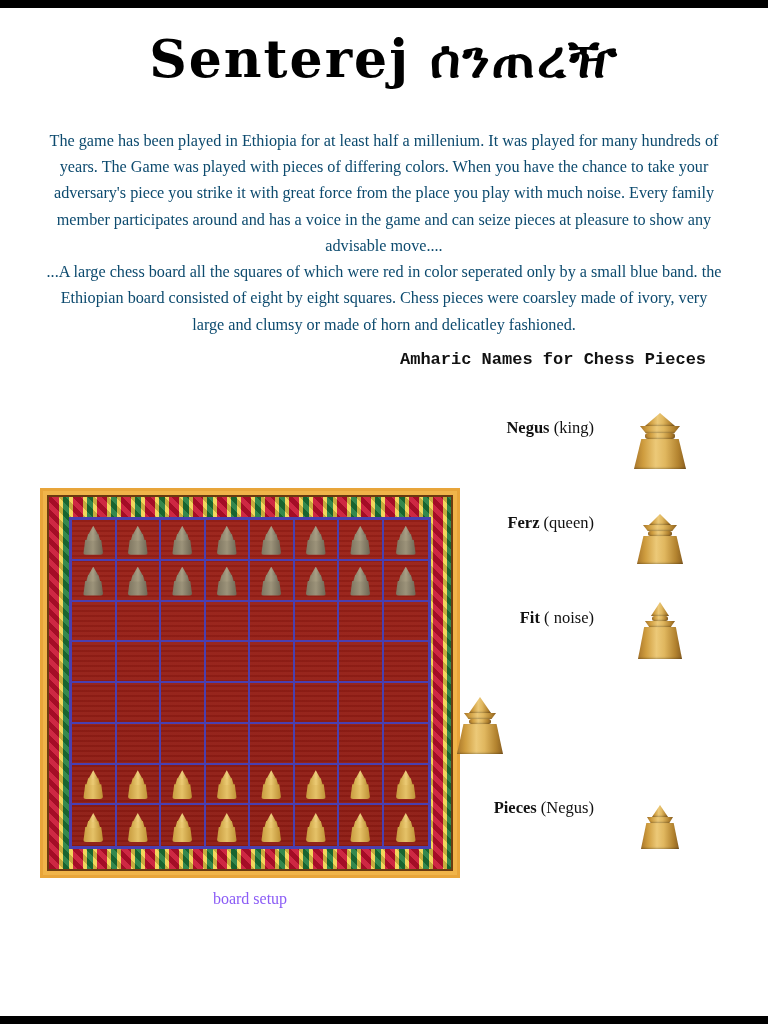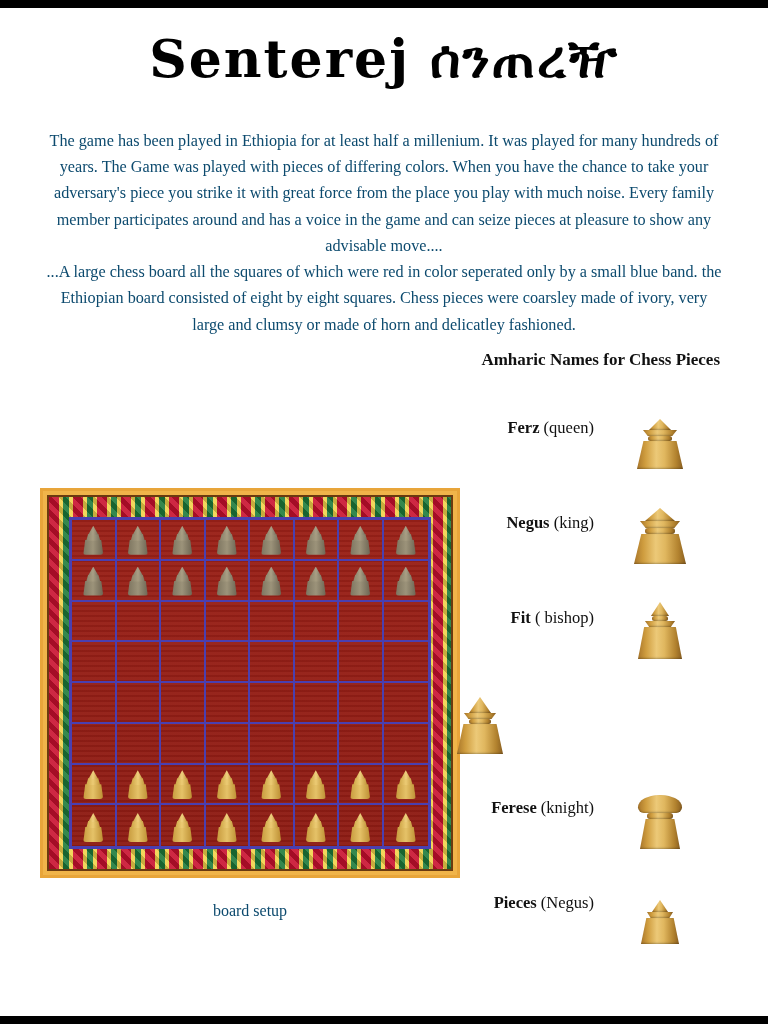--- a/index.html
+++ b/index.html
@@ -43,22 +43,22 @@
     color: #0c4a6e;
     text-align: center;
   }
   .body-text p { margin: 0; }
 
   .pieces-heading {
     position: absolute;
     left: 400px;
     top: 342px;
     width: 320px;
-    text-align: right;
-    font-family: Liberation Serif, serif;
+    text-align: left;
+    font-family: Liberation Mono, monospace;
     font-weight: bold;
     font-size: 17px;
     color: #111;
   }
 
   
   .board-wrap {
     position: absolute;
     left: 40px;
     top: 480px;
@@ -151,24 +151,24 @@
   .dark .body { background: linear-gradient(90deg,#7d7560,#9c937a,#6e6654); }
   .dark .mid  { background: linear-gradient(90deg,#8a816a,#a79d82,#7a7260); }
   .dark .top  { background: linear-gradient(90deg,#8a816a,#aaa086,#7a7260); }
   .light .body { background: linear-gradient(90deg,#c79a3d,#e5c268,#bd8f33); }
   .light .mid  { background: linear-gradient(90deg,#cda445,#eccb74,#c1953a); }
   .light .top  { background: linear-gradient(90deg,#cda445,#f0d080,#c1953a); }
 
   .board-caption {
     width: 420px;
     text-align: center;
-    margin-top: 24px;
+    margin-top: 12px;
     font-family: "Liberation Serif", serif;
     font-size: 16px;
-    color: #0c4a6e;
+    color: #8b5cf6;
   }
 
   
   .legend {
     position: absolute;
     left: 430px;
     top: 372px;
     width: 300px;
   }
   .legend-row {
@@ -485,74 +485,64 @@
                 <div class="top"></div>
               </div>
             </div>
           </div>
       </div>
     </div>
     <div class="board-caption">board setup</div>
   </div>
 
   <div class="legend" id="legend">
+      <div class="legend-row">
+        <div class="legend-label"><b>Negus</b><span> (king)</span></div>
+        <div class="legend-fig">
+          <div class="fig">
+            <div class="seg cone" style="width: 30px; height: 13px;"></div>
+            <div class="seg trap-dn" style="width: 40px; height: 7px;"></div>
+            <div class="seg round" style="width: 30px; height: 6px;"></div>
+            <div class="seg trap-up" style="width: 52px; height: 30px;"></div>
+          </div>
+        </div>
+      </div>
       <div class="legend-row">
         <div class="legend-label"><b>Ferz</b><span> (queen)</span></div>
         <div class="legend-fig">
           <div class="fig">
             <div class="seg cone" style="width: 22px; height: 11px;"></div>
             <div class="seg trap-dn" style="width: 34px; height: 6px;"></div>
             <div class="seg round" style="width: 24px; height: 5px;"></div>
             <div class="seg trap-up" style="width: 46px; height: 28px;"></div>
           </div>
         </div>
       </div>
       <div class="legend-row">
-        <div class="legend-label"><b>Negus</b><span> (king)</span></div>
-        <div class="legend-fig">
-          <div class="fig">
-            <div class="seg cone" style="width: 30px; height: 13px;"></div>
-            <div class="seg trap-dn" style="width: 40px; height: 7px;"></div>
-            <div class="seg round" style="width: 30px; height: 6px;"></div>
-            <div class="seg trap-up" style="width: 52px; height: 30px;"></div>
-          </div>
-        </div>
-      </div>
-      <div class="legend-row">
-        <div class="legend-label"><b>Fit</b><span> ( bishop)</span></div>
+        <div class="legend-label"><b>Fit</b><span> ( noise)</span></div>
         <div class="legend-fig">
           <div class="fig">
             <div class="seg cone" style="width: 18px; height: 14px;"></div>
             <div class="seg round" style="width: 16px; height: 5px;"></div>
             <div class="seg trap-dn" style="width: 30px; height: 6px;"></div>
             <div class="seg trap-up" style="width: 44px; height: 32px;"></div>
           </div>
         </div>
       </div>
       <div class="legend-row">
         <div class="legend-fig">
           <div class="fig">
             <div class="seg cone" style="width: 22px; height: 16px;"></div>
             <div class="seg trap-dn" style="width: 32px; height: 6px;"></div>
             <div class="seg round" style="width: 22px; height: 5px;"></div>
             <div class="seg trap-up" style="width: 46px; height: 30px;"></div>
           </div>
         </div>
       </div>
       <div class="legend-row">
-        <div class="legend-label"><b>Ferese</b><span>  (knight)</span></div>
-        <div class="legend-fig">
-          <div class="fig">
-            <div class="seg dome" style="width: 44px; height: 18px;"></div>
-            <div class="seg round" style="width: 26px; height: 6px;"></div>
-            <div class="seg trap-up" style="width: 40px; height: 30px;"></div>
-          </div>
-        </div>
-      </div>
-      <div class="legend-row">
         <div class="legend-label"><b>Pieces</b><span> (Negus)</span></div>
         <div class="legend-fig">
           <div class="fig">
             <div class="seg cone" style="width: 16px; height: 12px;"></div>
             <div class="seg trap-dn" style="width: 26px; height: 6px;"></div>
             <div class="seg trap-up" style="width: 38px; height: 26px;"></div>
           </div>
         </div>
       </div>
     </div>

